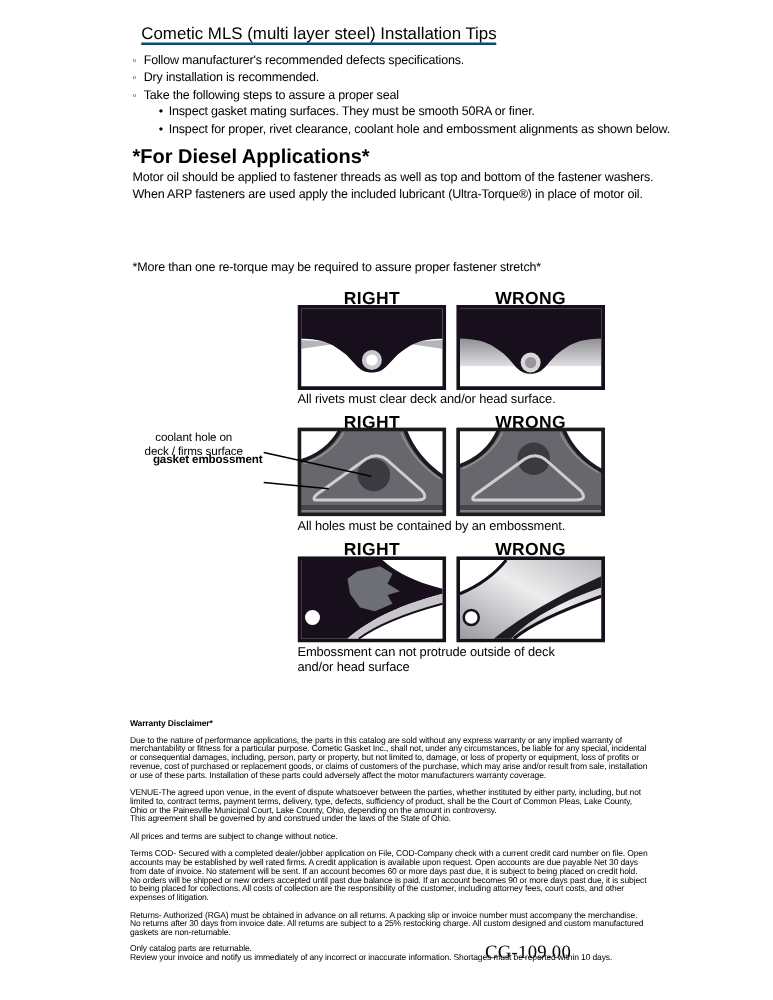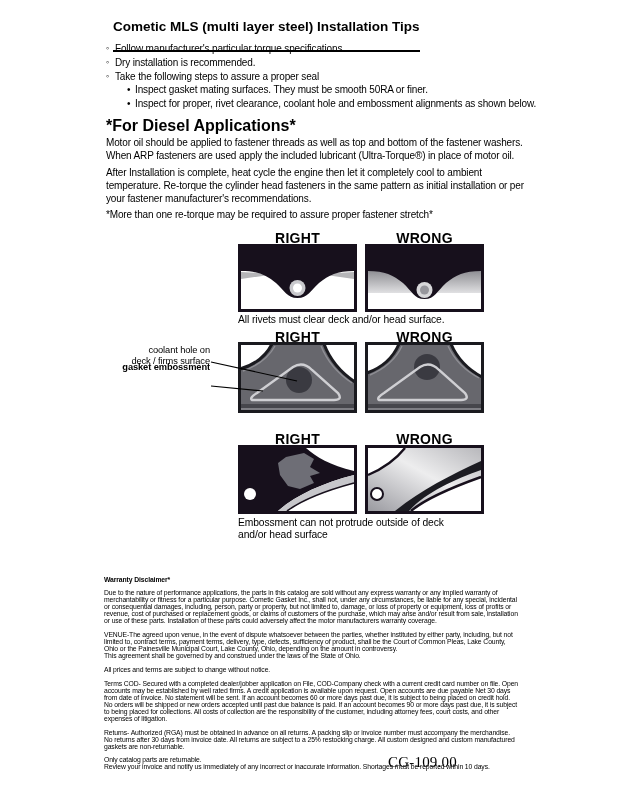--- a/index.html
+++ b/index.html
@@ -3,22 +3,22 @@
 <meta charset="utf-8">
 <style>
   html,body{margin:0;padding:0;background:#e8e8e8;}
   .page{
     position:relative;width:618px;height:800px;background:#ffffff;
     font-family:"Liberation Sans","DejaVu Sans",sans-serif;color:#000;
     overflow:hidden;margin:0 auto;
   }
   .abs{position:absolute;}
   .title{
-    left:113px;top:19px;font-size:13.5px;font-weight:bold;
-    border-bottom:2px solid #000000;padding-bottom:16px;letter-spacing:0;
+    left:113px;top:19px;font-size:13.5px;font-weight:normal;
+    border-bottom:2px solid #0c4a6e;padding-bottom:0;letter-spacing:0;
     display:inline-block;
   }
   .bullets{left:106px;top:42px;width:432px;font-size:10px;letter-spacing:-0.15px;line-height:13.8px;}
   .bullet-row{display:flex;}
   .bullet-row .marker{width:9px;flex:0 0 auto;font-size:9px;line-height:13.8px;}
   .bullet-row.sub{padding-left:21px;}
   .bullet-row.sub .marker{width:8px;font-size:10px;}
   .h-diesel{left:106px;top:117px;font-size:16px;font-weight:bold;}
   .body-p{left:106px;width:432px;font-size:10px;letter-spacing:-0.15px;line-height:13.2px;}
   .p1{top:136px;} .p2{top:166px;} .p3{top:208px;}
@@ -35,21 +35,21 @@
 </head>
 <body>
 
 <div class="page">
 
   <div class="abs title">Cometic MLS (multi layer steel) Installation Tips</div>
 
   <div class="abs bullets">
     <div class="bullet-row">
       <span class="marker">◦</span>
-      <span>Follow manufacturer's particular torque specifications.</span>
+      <span>Follow manufacturer's recommended defects specifications.</span>
     </div>
     <div class="bullet-row">
       <span class="marker">◦</span>
       <span>Dry installation is recommended.</span>
     </div>
     <div class="bullet-row">
       <span class="marker">◦</span>
       <span>Take the following steps to assure a proper seal</span>
     </div>
     <div class="bullet-row sub">
@@ -57,21 +57,20 @@
       <span>Inspect gasket mating surfaces.  They must be smooth 50RA or finer.</span>
     </div>
     <div class="bullet-row sub">
       <span class="marker">•</span>
       <span>Inspect for proper, rivet clearance, coolant hole and embossment alignments as shown below.</span>
     </div>
   </div>
 
   <div class="abs h-diesel">*For Diesel Applications*</div>
   <div class="abs body-p p1">Motor oil should be applied to fastener threads as well as top and bottom of the fastener washers. When ARP fasteners are used apply the included lubricant (Ultra-Torque®) in place of motor oil.</div>
-  <div class="abs body-p p2">After Installation is complete, heat cycle the engine then let it completely cool to ambient temperature. Re-torque the cylinder head fasteners in the same pattern as initial installation or per your fastener manufacturer's recommendations.</div>
   <div class="abs body-p p3">*More than one re-torque may be required to assure proper fastener stretch*</div>
 
   <div class="abs fig-head" style="left:238px;top:230px;width:119px;">RIGHT</div>
   <div class="abs fig-head" style="left:365px;top:230px;width:119px;">WRONG</div>
 
   <svg class="abs fig-box" style="left:238px;top:244px;" width="119" height="68" viewBox="0 0 119 68">
     <rect x="0" y="0" width="119" height="68" fill="#ffffff"></rect>
     <polygon points="3,28 3,35 38,30" fill="#b5b5b8"></polygon>
     <polygon points="116,28 116,35 81,30" fill="#b5b5b8"></polygon>
     <path d="M3,3 L116,3 L116,27 C99,27 91,31 81,39 C72,47 70,54 59.5,54 C49,54 47,47 38,39 C28,31 20,27 3,27 Z" fill="#17101c"></path>
@@ -94,21 +93,21 @@
     <circle cx="59.5" cy="46" r="8" fill="#d8d8da"></circle>
     <circle cx="59.5" cy="46" r="4.5" fill="#96969c"></circle>
     <rect x="1.5" y="1.5" width="116" height="65" fill="none" stroke="#17101c" stroke-width="3"></rect>
   </svg>
 
   <div class="abs fig-caption" style="left:238px;top:314px;width:260px;">All rivets must clear deck and/or head surface.</div>
 
   <div class="abs fig-head" style="left:238px;top:329px;width:119px;">RIGHT</div>
   <div class="abs fig-head" style="left:365px;top:329px;width:119px;">WRONG</div>
 
-  <div class="abs fig-label" style="left:100px;top:345px;width:110px;">
+  <div class="abs fig-label" style="left:100px;top:345px;width:110px;text-align:center;">
     <div>coolant hole on</div>
     <div>deck / firms surface</div>
   </div>
   <div class="abs fig-label" style="left:100px;top:362px;width:110px;font-weight:bold;">gasket embossment</div>
 
   <svg class="abs fig-box" style="left:238px;top:342px;" width="119" height="71" viewBox="0 0 119 71">
     <rect x="0" y="0" width="119" height="71" fill="#67676d"></rect>
     <path d="M2,2 L34,2 C28,14 16,23 2,27 Z" fill="#ffffff"></path>
     <path d="M117,2 L86,2 C92,18 102,30 117,40 Z" fill="#ffffff"></path>
     <path d="M34,2 C28,14 16,23 2,27" fill="none" stroke="#1a1a1f" stroke-width="3"></path>
@@ -135,20 +134,21 @@
     <circle cx="62" cy="25" r="13" fill="#3a3a41"></circle>
     <path d="M14,58 L96,58 Q105,58 100,51 L74,28 Q65,19 55,25 L19,51 Q11,56 14,58 Z" fill="none" stroke="#cfcfd3" stroke-width="2.4"></path>
     <rect x="1.5" y="1.5" width="116" height="68" fill="none" stroke="#1a1a1f" stroke-width="3"></rect>
   </svg>
 
   <svg class="abs" style="left:210px;top:355px;" width="92" height="42" viewBox="0 0 92 42">
     <line x1="1" y1="7" x2="87" y2="26" stroke="#000" stroke-width="1.2"></line>
     <line x1="1" y1="31" x2="53" y2="36" stroke="#000" stroke-width="1.2"></line>
   </svg>
 
+  <div class="abs fig-caption" style="left:238px;top:416px;width:250px;">All holes must be contained by an embossment.</div>
 
   <div class="abs fig-head" style="left:238px;top:431px;width:119px;">RIGHT</div>
   <div class="abs fig-head" style="left:365px;top:431px;width:119px;">WRONG</div>
 
   <svg class="abs fig-box" style="left:238px;top:445px;" width="119" height="69" viewBox="0 0 119 69">
     <rect x="0" y="0" width="119" height="69" fill="#ffffff"></rect>
     <path d="M3,3 L68,3 C78,12 92,20 116,26 L116,30 C85,38 58,50 40,66 L3,66 Z" fill="#17101c"></path>
     <path d="M40,66 C58,50 85,38 116,30 L116,38 C90,45 64,55 49,66 Z" fill="#c7c7cb"></path>
     <path d="M49,66 C64,55 90,45 116,38" fill="none" stroke="#17101c" stroke-width="1.6"></path>
     <path d="M48,12 L66,8 L76,14 L72,22 L82,28 L72,31 L76,38 L62,44 L50,41 L42,30 L40,18 Z" fill="#6e6e76"></path>

